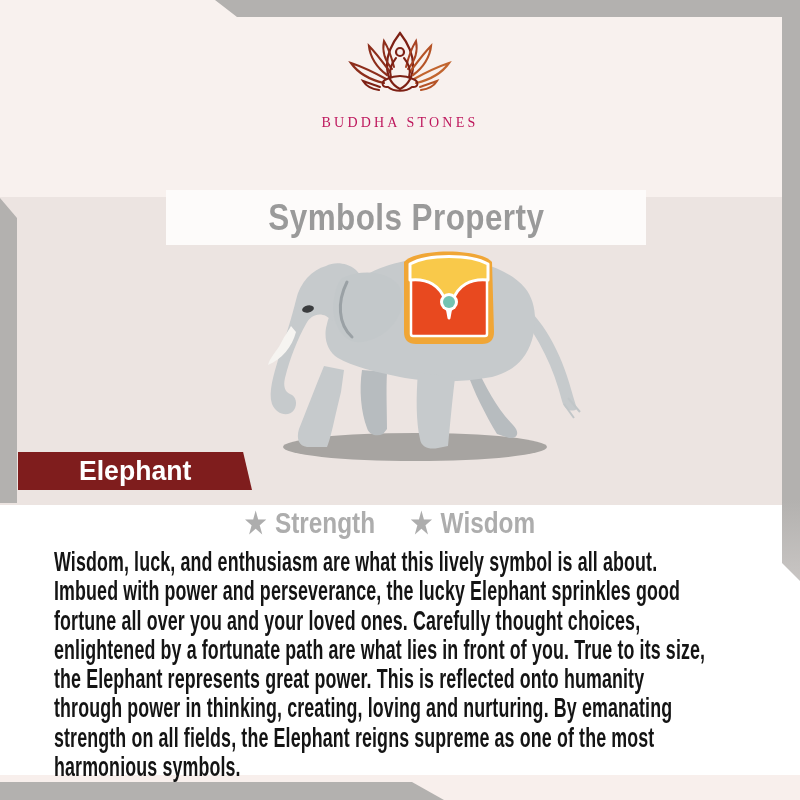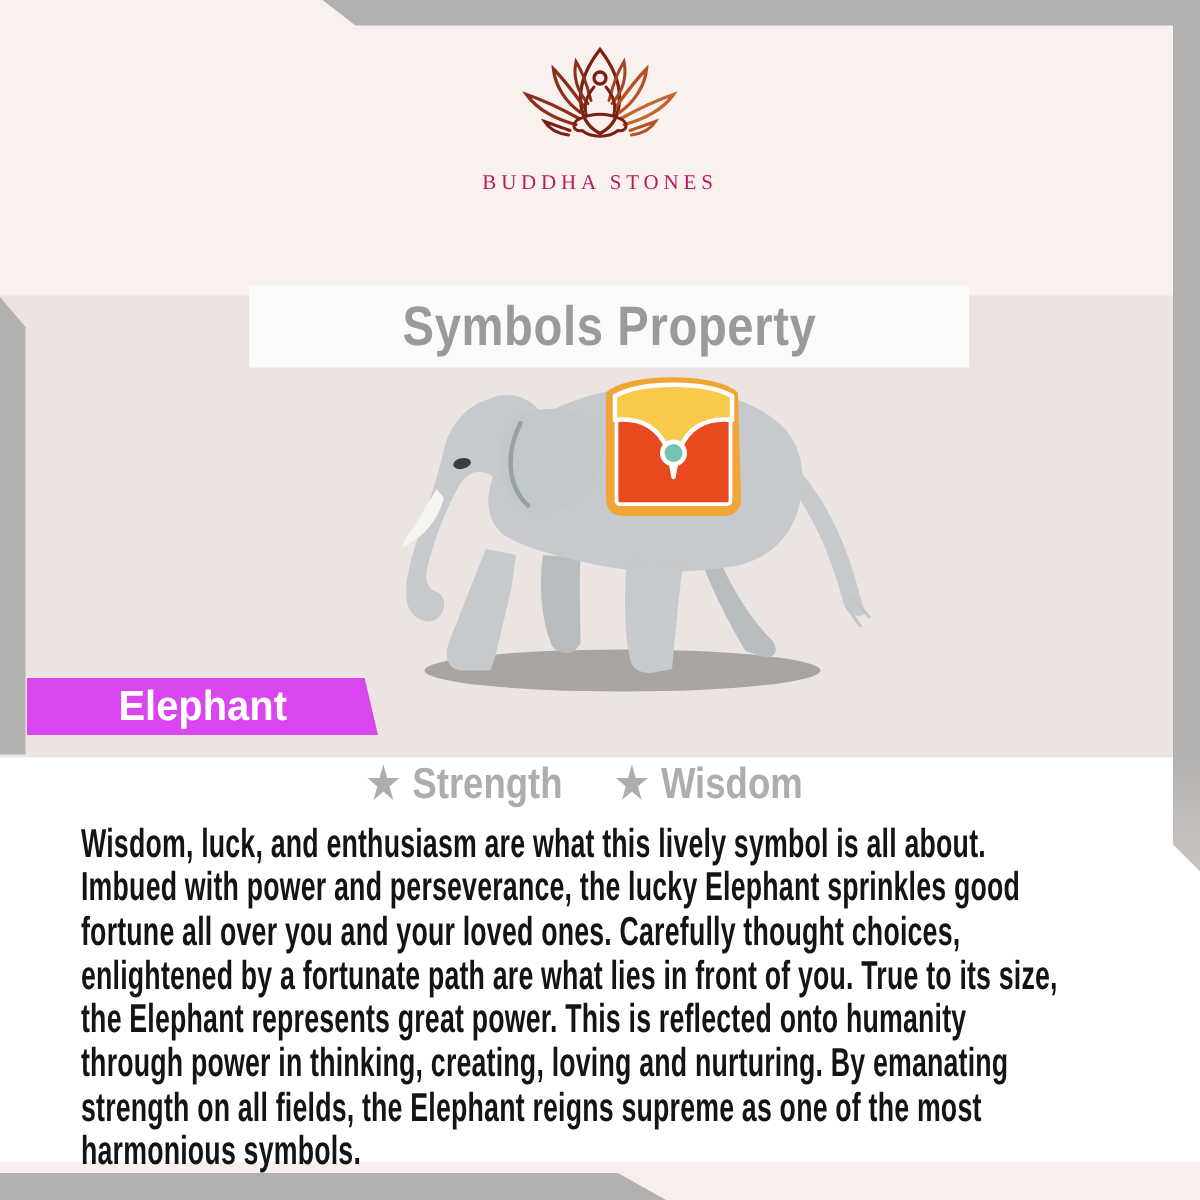--- a/index.html
+++ b/index.html
@@ -18,21 +18,21 @@
          font-family:"Liberation Serif",serif;font-size:14px;letter-spacing:3.2px;
          color:#be185d;line-height:26px;}
   #title-band{left:166px;top:142px;width:480px;height:55px;background:#fdfbfa;
               text-align:center;margin-top:48px;}
   #title-band h1{margin:0;display:inline-block;font-size:37px;font-weight:700;
                  color:#9a9a9a;line-height:55px;transform:scaleX(0.85);
                  transform-origin:center;white-space:nowrap;letter-spacing:0.5px;}
   
   #elephant{left:230px;top:220px;width:380px;height:260px;}
   
-  #banner{left:18px;top:452px;width:234px;height:38px;background:#d946ef;
+  #banner{left:18px;top:452px;width:234px;height:38px;background:#7f1d1d;
           clip-path:polygon(0 0,96.2% 0,100% 100%,0 100%);
           text-align:center;}
   #banner span{display:inline-block;color:#ffffff;font-weight:700;font-size:28px;
                line-height:38px;transform:scaleX(0.95);white-space:nowrap;}
   
   #features{left:0;top:500px;width:780px;height:46px;text-align:center;}
   #features .inner{display:inline-block;transform:scaleX(0.84);transform-origin:center;
                    font-weight:700;font-size:29px;line-height:46px;color:#adadad;
                    white-space:nowrap;}
   #features .star{margin-right:10px;}

